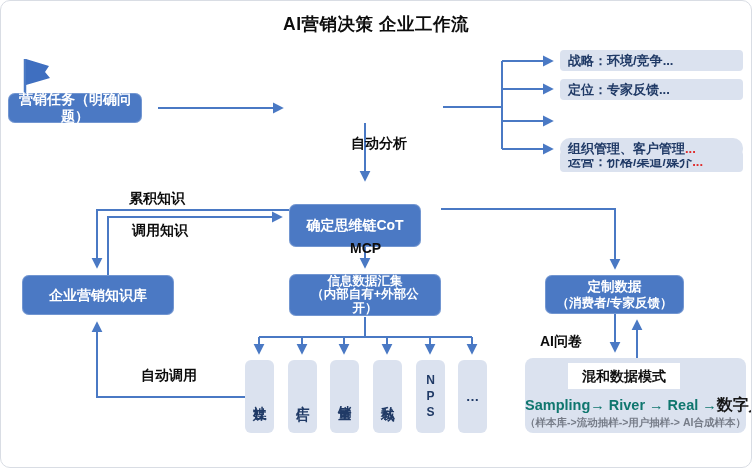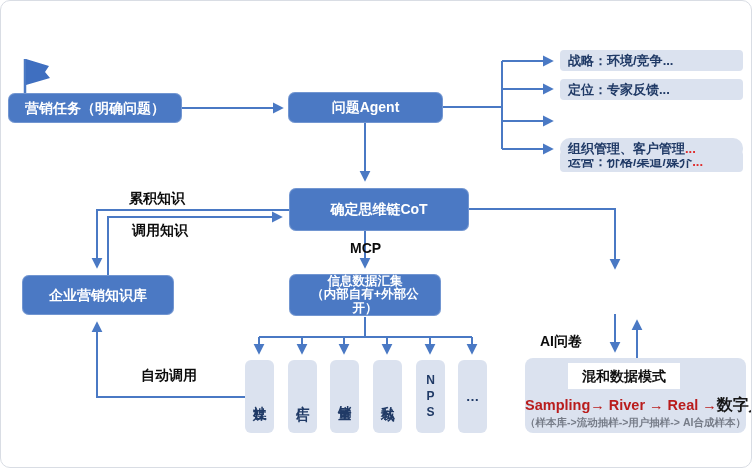--- a/index.html
+++ b/index.html
@@ -40,21 +40,21 @@
     position:absolute;z-index:2;left:524px;top:357px;width:221px;height:75px;
     background:#dbe2ef;border-radius:8px;
   }
   .mixed .hdr{
     position:absolute;left:43px;top:5px;width:112px;height:26px;line-height:26px;
     background:#ffffff;text-align:center;font-size:14px;font-weight:bold;color:#111;
   }
   .mixed .flow{
     position:absolute;left:0;right:0;top:37px;text-align:center;white-space:nowrap;
   }
-  .mixed .flow .g{font-size:14.5px;font-weight:bold;color:#b91c1c;text-align:center;}
+  .mixed .flow .g{font-size:14.5px;font-weight:bold;color:#0f766e;text-align:center;}
   .mixed .flow .d{font-size:16px;font-weight:bold;color:#161616;}
   .mixed .detail{
     position:absolute;left:0;right:0;top:58px;text-align:center;white-space:nowrap;
     font-size:10.5px;font-weight:bold;color:#767c88;
   }
 </style>
 </head>
 <body>
 
 <div id="canvas">
@@ -101,57 +101,60 @@
 
       <path d="M636,357 V321" marker-end="url(#arr)"></path>
     </g>
 
     <g>
       <line x1="24" y1="58" x2="24" y2="92" stroke="#4a79c4" stroke-width="2.5"></line>
       <polygon points="25,58 48,65 44,71 49,77 25,84" fill="#3f6fc0"></polygon>
     </g>
   </svg>
 
+  <div class="title">AI营销决策 企业工作流</div>
 
-  <div class="node-blue" style="left:7px;top:92px;width:174px;height:30px;">
+  <div class="node-blue" style="left:7px;top:92px;width:134px;height:30px;">
     <span class="l1">营销任务（明确问题）</span>
   </div>
 
-  <div class="node-blue" style="left:287px;top:91px;width:155px;height:31px;">
-    <span class="l1">问题Agent</span>
-  </div>
 
-  <div class="node-blue" style="left:288px;top:187px;width:180px;height:43px;">
+  <div class="node-blue" style="left:288px;top:203px;width:132px;height:43px;">
     <span class="l1">确定思维链CoT</span>
   </div>
 
   <div class="node-blue" style="left:21px;top:274px;width:152px;height:40px;">
     <span class="l1">企业营销知识库</span>
   </div>
 
   <div class="node-blue" style="left:288px;top:273px;width:152px;height:42px;">
     <span class="l2w">信息数据汇集</span>
     <span class="l2w">（内部自有+外部公</span>
     <span class="l2w">开）</span>
   </div>
 
+  <div class="node-blue" style="left:544px;top:274px;width:139px;height:39px;">
+    <span class="l1" style="font-size:13.5px;line-height:16px;">定制数据</span>
+    <span class="l1" style="font-size:12.5px;line-height:16px;">（消费者/专家反馈）</span>
+  </div>
 
   <div class="outcome" style="top:49px;">
     <span>战略：环境/竞争</span><span class="sfx">...</span>
   </div>
   <div class="outcome" style="top:78px;">
     <span>定位：专家反馈</span><span class="sfx">...</span>
   </div>
   <div class="outcome" style="top:110px;margin-top:40px;">
     <span>运营：价格/渠道/媒介</span><span class="sfx sfx-red">...</span>
   </div>
   <div class="outcome" style="top:137px;border-radius:10px;">
     <span>组织管理、客户管理</span><span class="sfx sfx-red">...</span>
   </div>
 
+  <div class="lbl" style="left:335px;top:134px;width:86px;text-align:center;">自动分析</div>
   <div class="lbl" style="left:128px;top:189px;">累积知识</div>
   <div class="lbl" style="left:131px;top:221px;">调用知识</div>
   <div class="lbl" style="left:349px;top:239px;">MCP</div>
   <div class="lbl" style="left:140px;top:366px;">自动调用</div>
   <div class="lbl" style="left:539px;top:332px;">AI问卷</div>
   <div class="lbl" style="left:650px;top:330px;margin-top:29px;">AI互动</div>
 
   <div class="src" style="left:244px;">
     <span class="v">社媒</span>
   </div>

